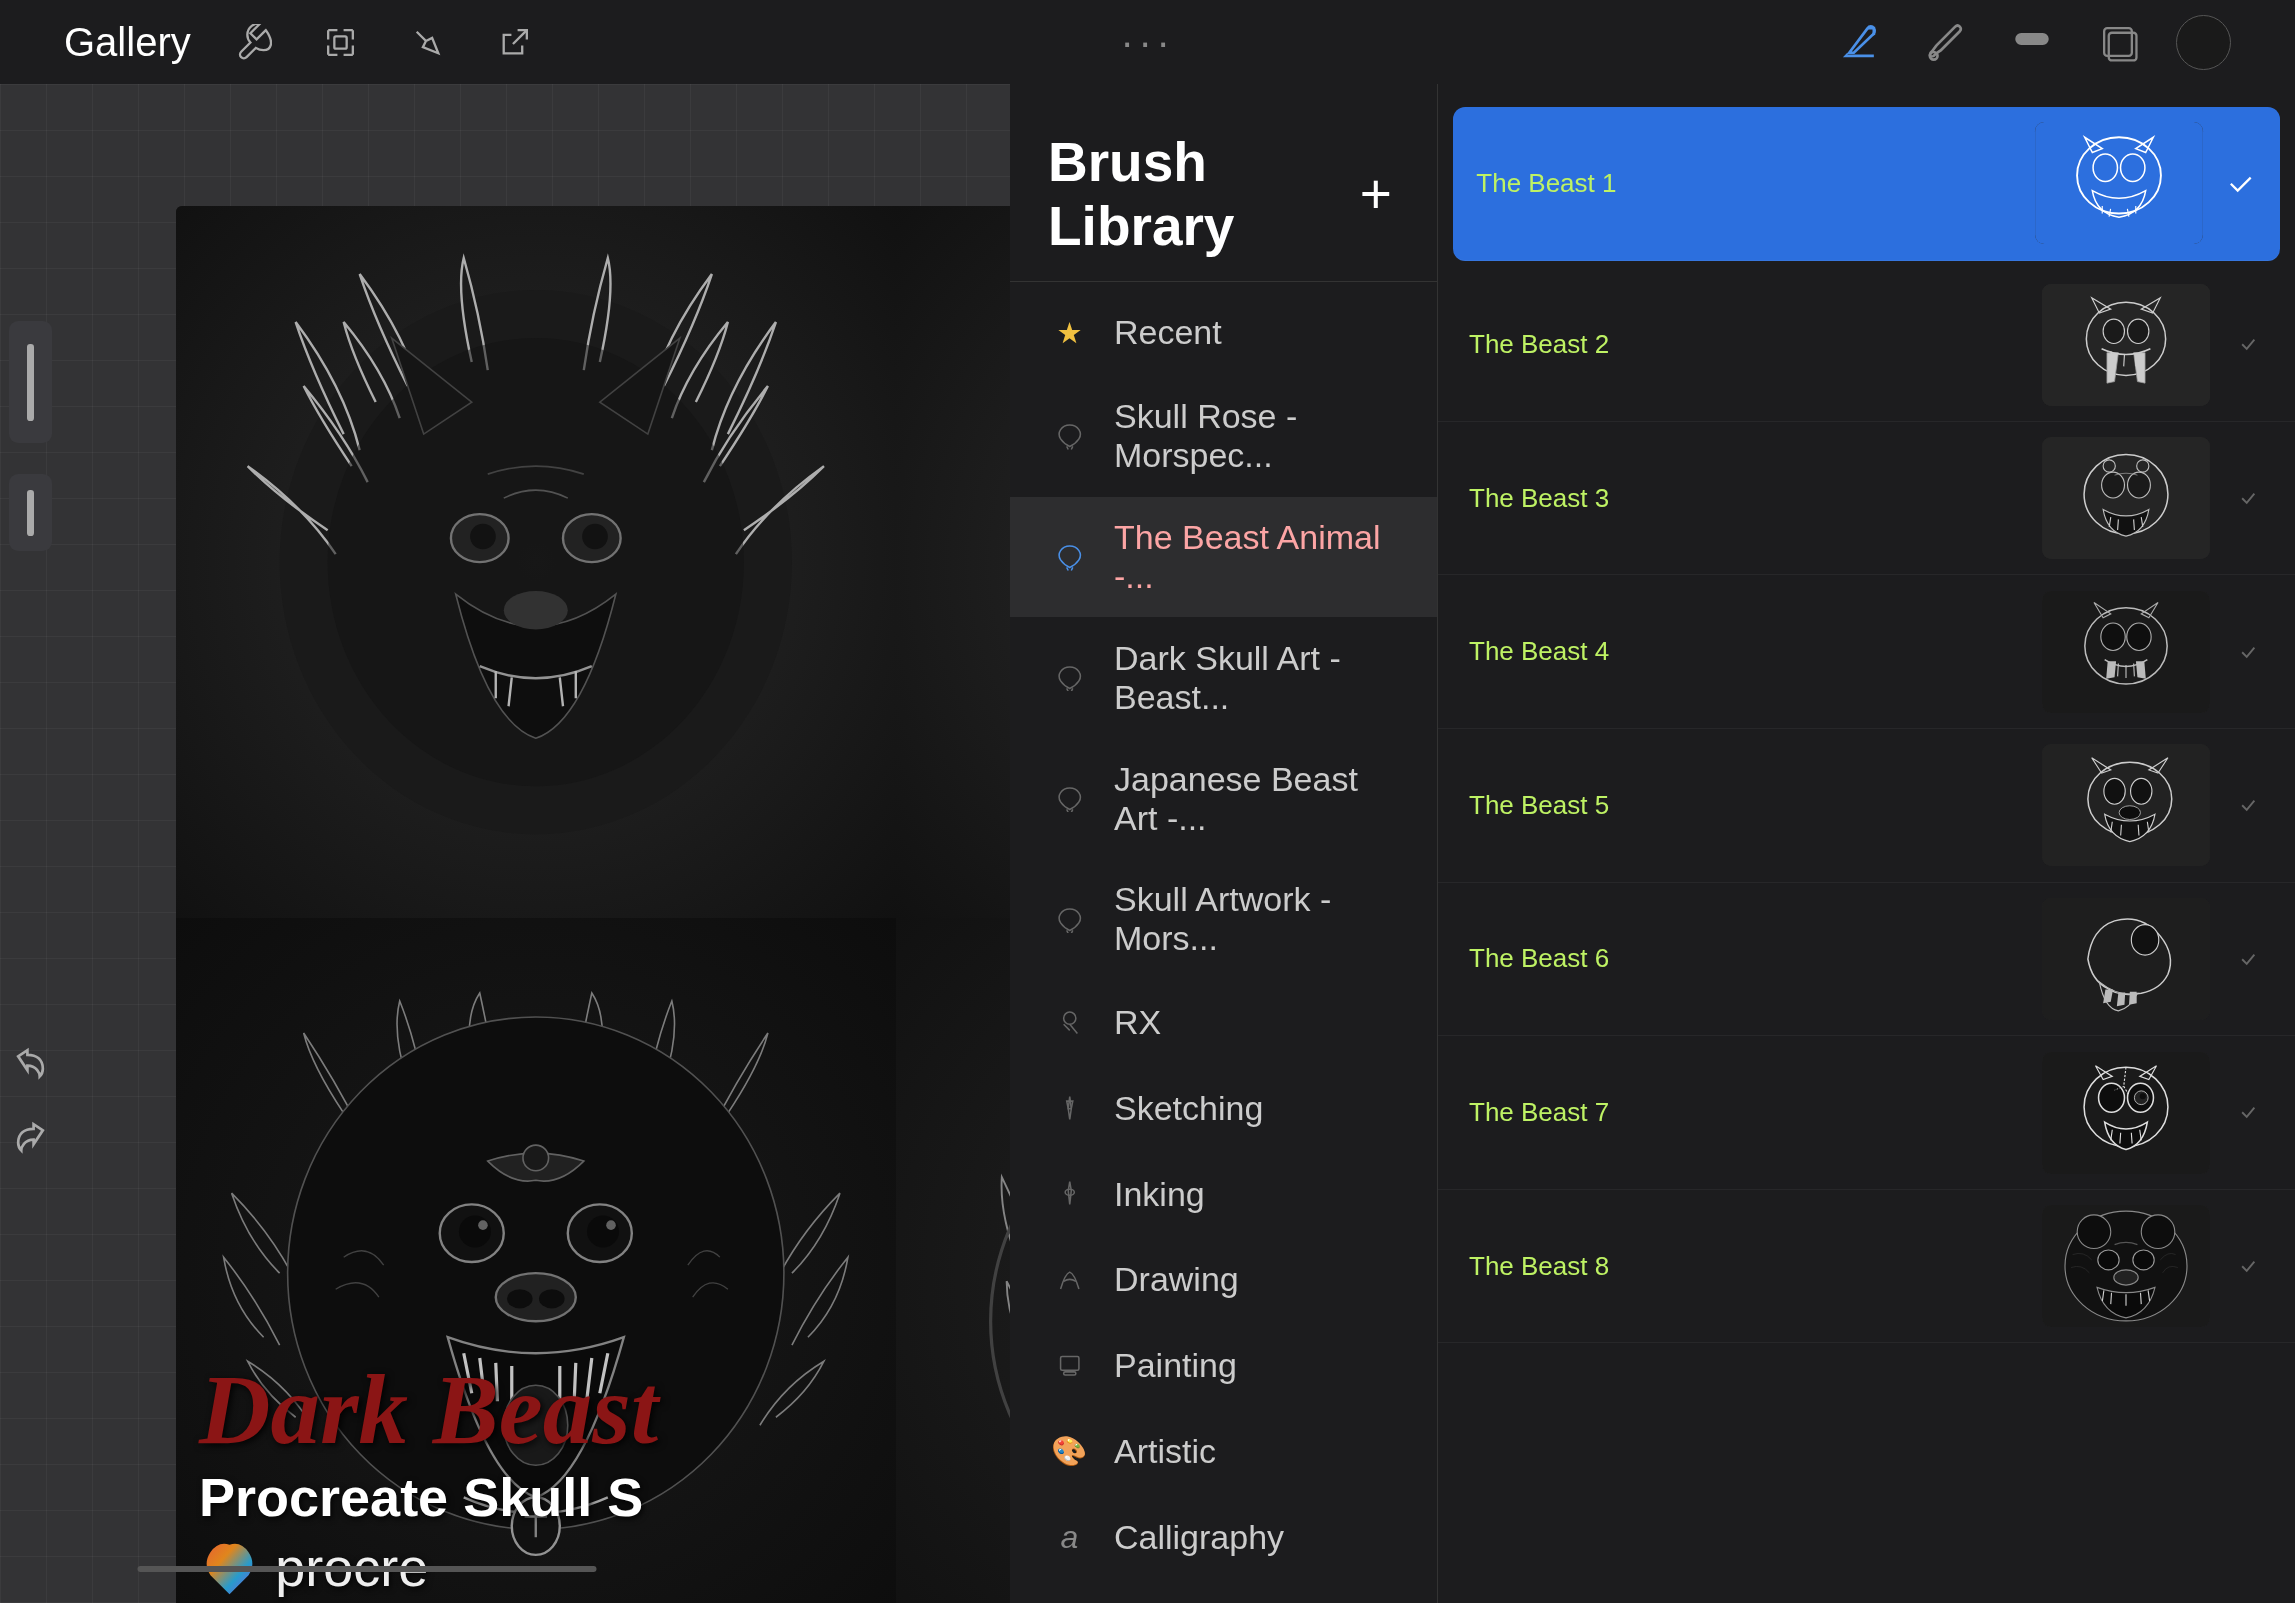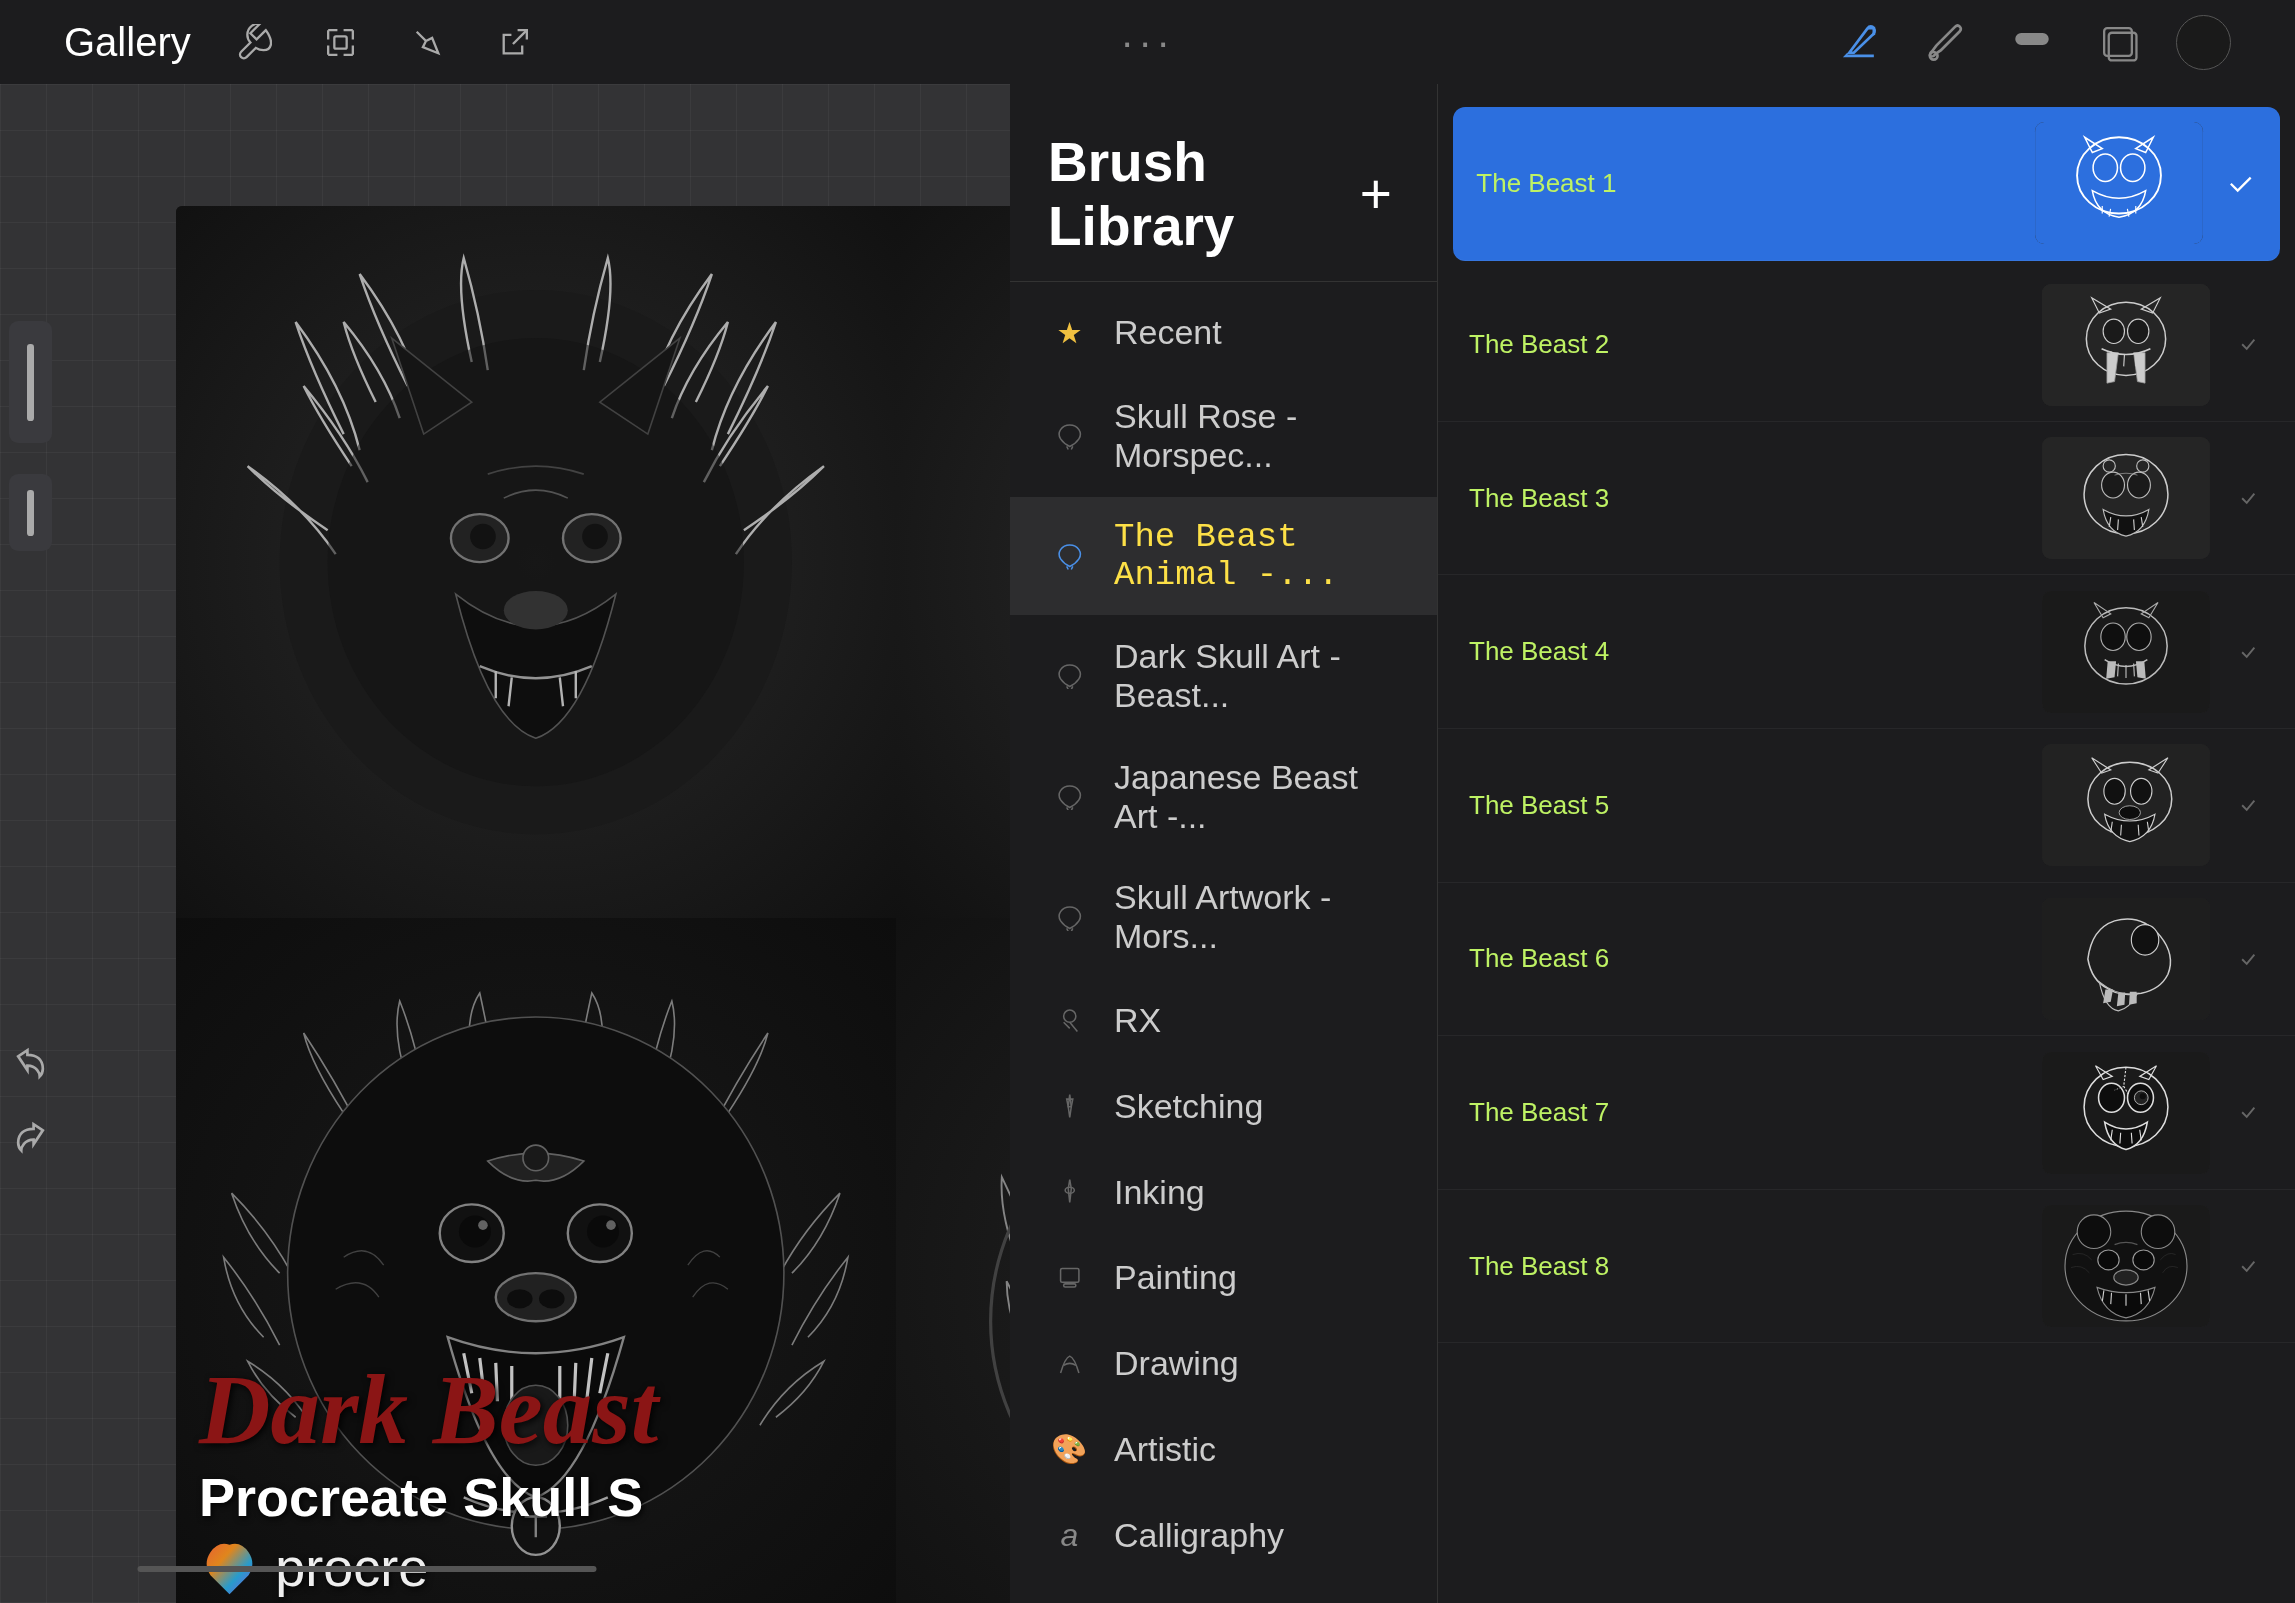--- a/index.html
+++ b/index.html
@@ -669,21 +669,21 @@
       </div>
       <span class="cat-label">Skull Rose - Morspec...</span>
     </div>
     <div class="cat-item active">
       <div class="cat-icon">
         <svg width="27.5" height="27.5" viewBox="0 0 36 36" fill="none" stroke="#4a90e8" stroke-width="2">
           <path d="M18 4 Q26 4 30 10 Q34 16 30 22 Q26 28 18 32 Q10 28 6 22 Q2 16 6 10 Q10 4 18 4Z"></path>
           <path d="M14 32 L16 36 M22 32 L20 36"></path>
         </svg>
       </div>
-      <span class="cat-label" style="color:#fde047;font-family:Liberation Mono, monospace;">The Beast Animal -...</span>
+      <span class="cat-label" style="color:#fca5a5;">The Beast Animal -...</span>
     </div>
     <div class="cat-item">
       <div class="cat-icon">
         <svg width="27.5" height="27.5" viewBox="0 0 36 36" fill="none" stroke="#666" stroke-width="2">
           <path d="M18 4 Q26 4 30 10 Q34 16 30 22 Q26 28 18 32 Q10 28 6 22 Q2 16 6 10 Q10 4 18 4Z"></path>
           <path d="M14 32 L16 36 M22 32 L20 36"></path>
         </svg>
       </div>
       <span class="cat-label">Dark Skull Art - Beast...</span>
     </div>
@@ -727,35 +727,35 @@
       <div class="cat-icon">
         <svg width="27.5" height="27.5" viewBox="0 0 36 36" fill="none" stroke="#666" stroke-width="2">
           <path d="M18 2 L20 14 L18 32 L16 14Z"></path>
           <ellipse cx="18" cy="16" rx="6" ry="4"></ellipse>
         </svg>
       </div>
       <span class="cat-label">Inking</span>
     </div>
     <div class="cat-item">
       <div class="cat-icon">
+        <svg width="27.5" height="27.5" viewBox="0 0 36 36" fill="none" stroke="#666" stroke-width="2">
+          <path d="M6 30 Q12 10 18 8 Q24 10 30 30"></path>
+          <path d="M10 20 Q18 15 26 20"></path>
+        </svg>
+      </div>
+      <span class="cat-label">Drawing</span>
+    </div>
+    <div class="cat-item">
+      <div class="cat-icon">
         <svg width="27.5" height="27.5" viewBox="0 0 36 36" fill="none">
           <rect x="6" y="6" width="24" height="18" rx="2" stroke="#666" stroke-width="2"></rect>
           <rect x="10" y="26" width="16" height="4" rx="2" stroke="#666" stroke-width="2"></rect>
         </svg>
       </div>
       <span class="cat-label">Painting</span>
-    </div>
-    <div class="cat-item">
-      <div class="cat-icon">
-        <svg width="27.5" height="27.5" viewBox="0 0 36 36" fill="none" stroke="#666" stroke-width="2">
-          <path d="M6 30 Q12 10 18 8 Q24 10 30 30"></path>
-          <path d="M10 20 Q18 15 26 20"></path>
-        </svg>
-      </div>
-      <span class="cat-label">Drawing</span>
     </div>
     <div class="cat-item">
       <div class="cat-icon">🎨</div>
       <span class="cat-label">Artistic</span>
     </div>
     <div class="cat-item">
       <div class="cat-icon" style="font-style:italic; font-size:32px; color:#888;">a</div>
       <span class="cat-label">Calligraphy</span>
     </div>
     <div class="cat-item">

